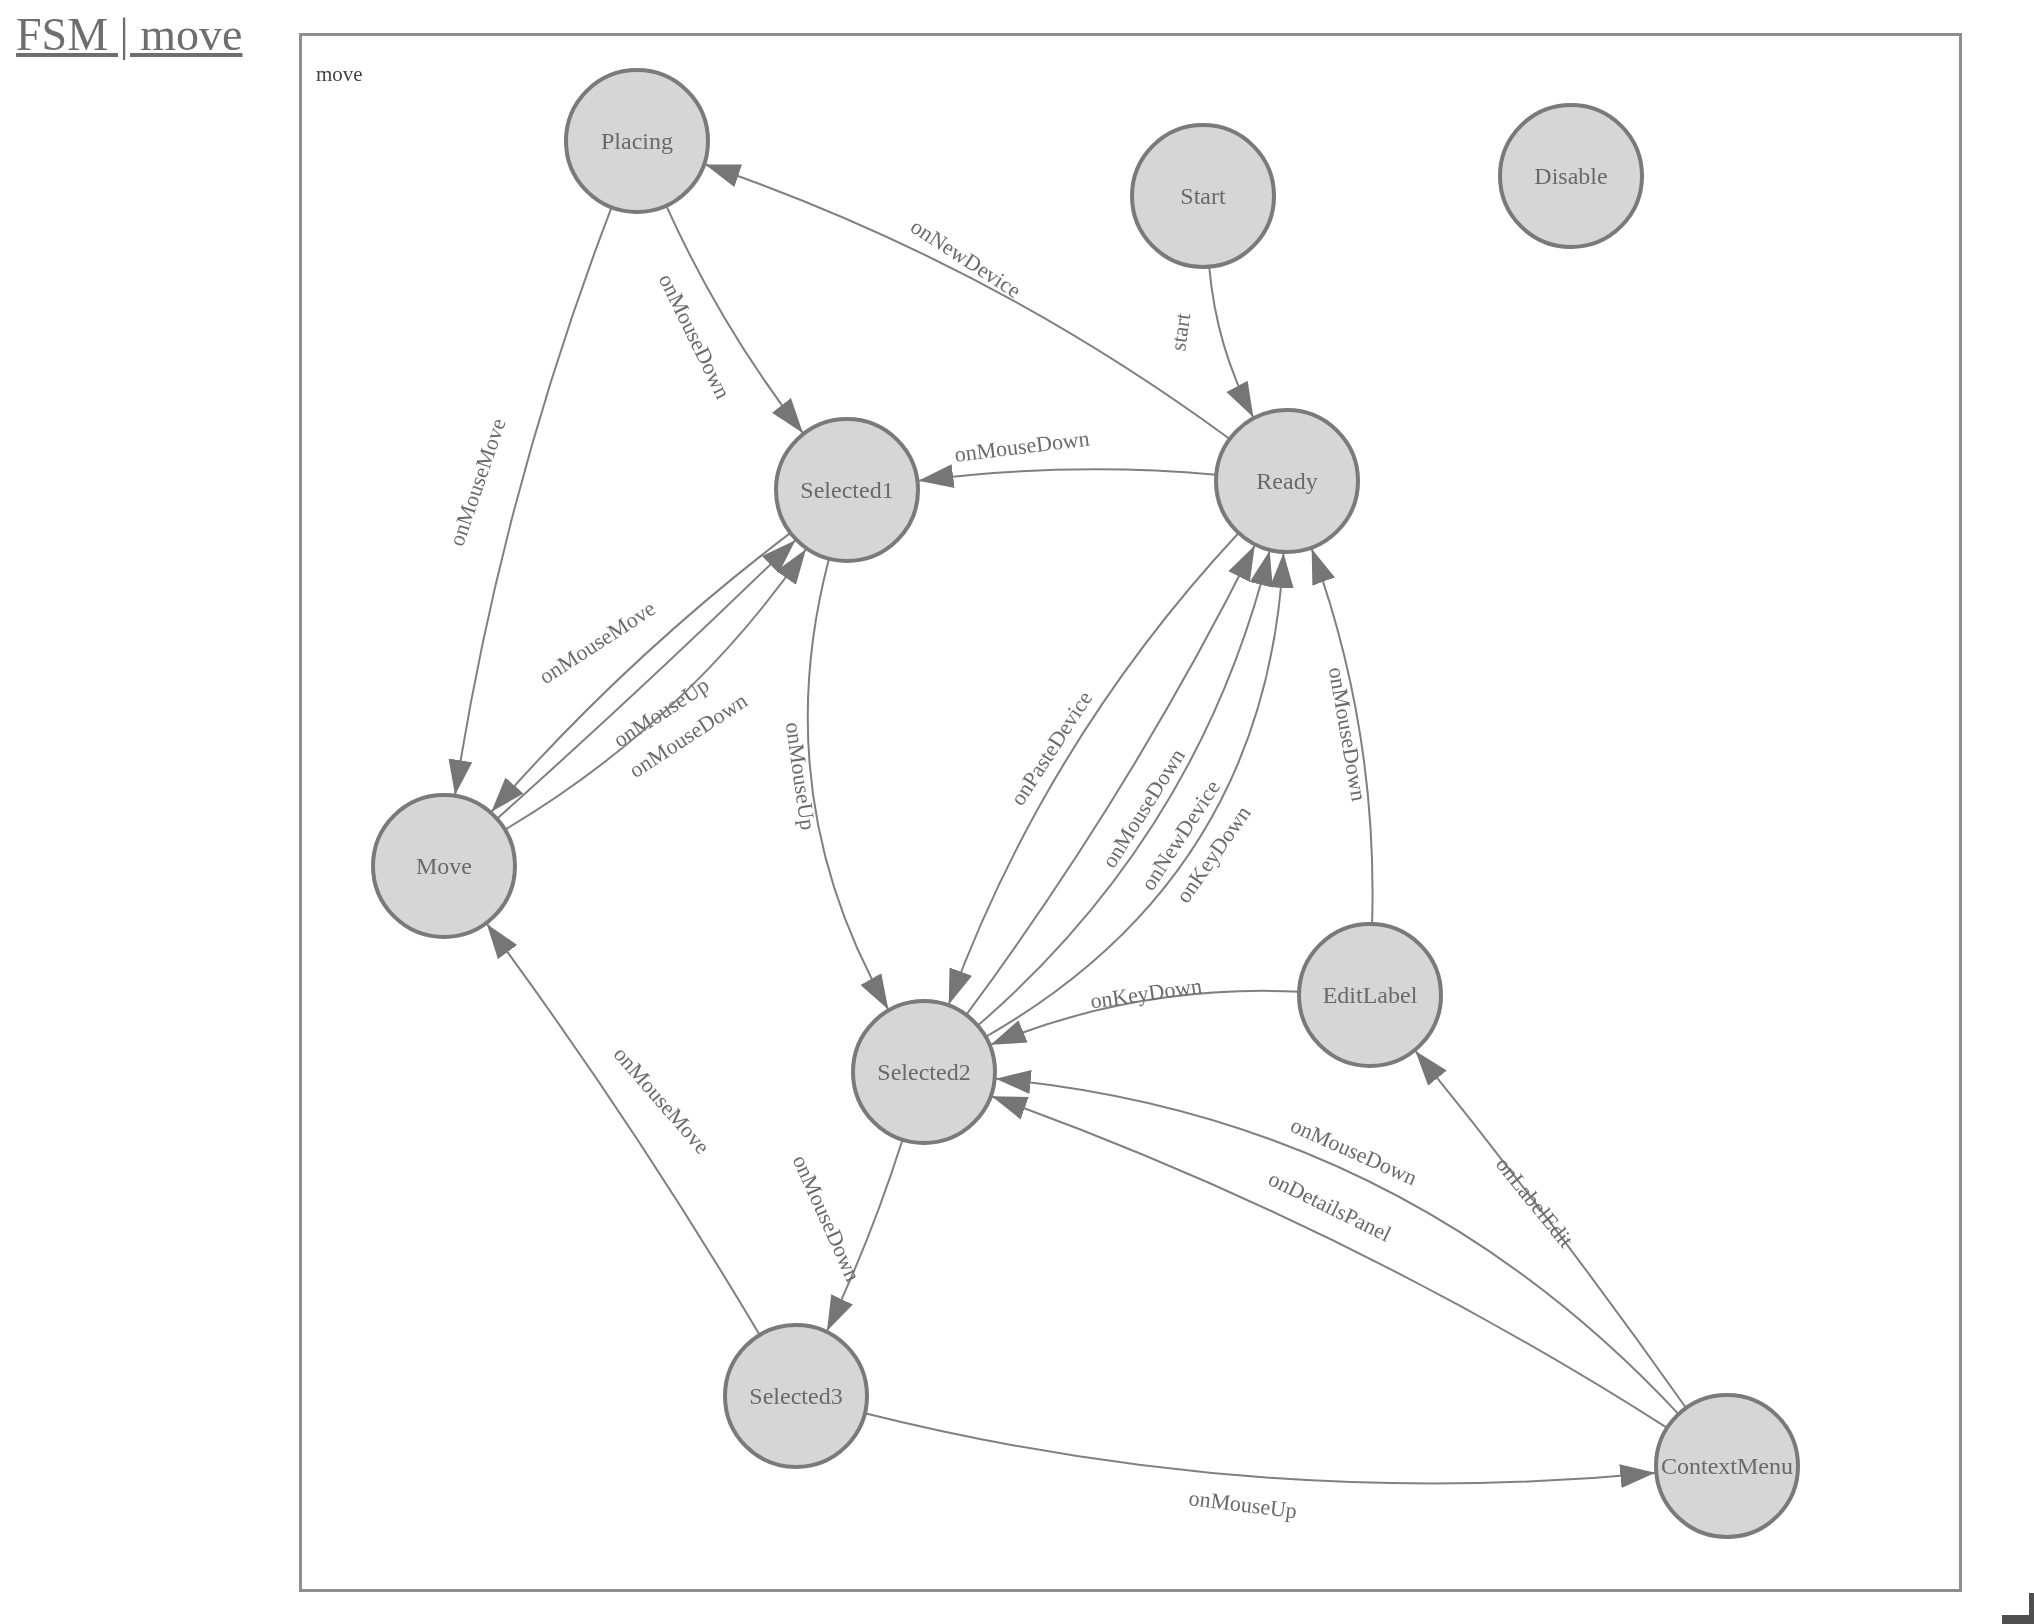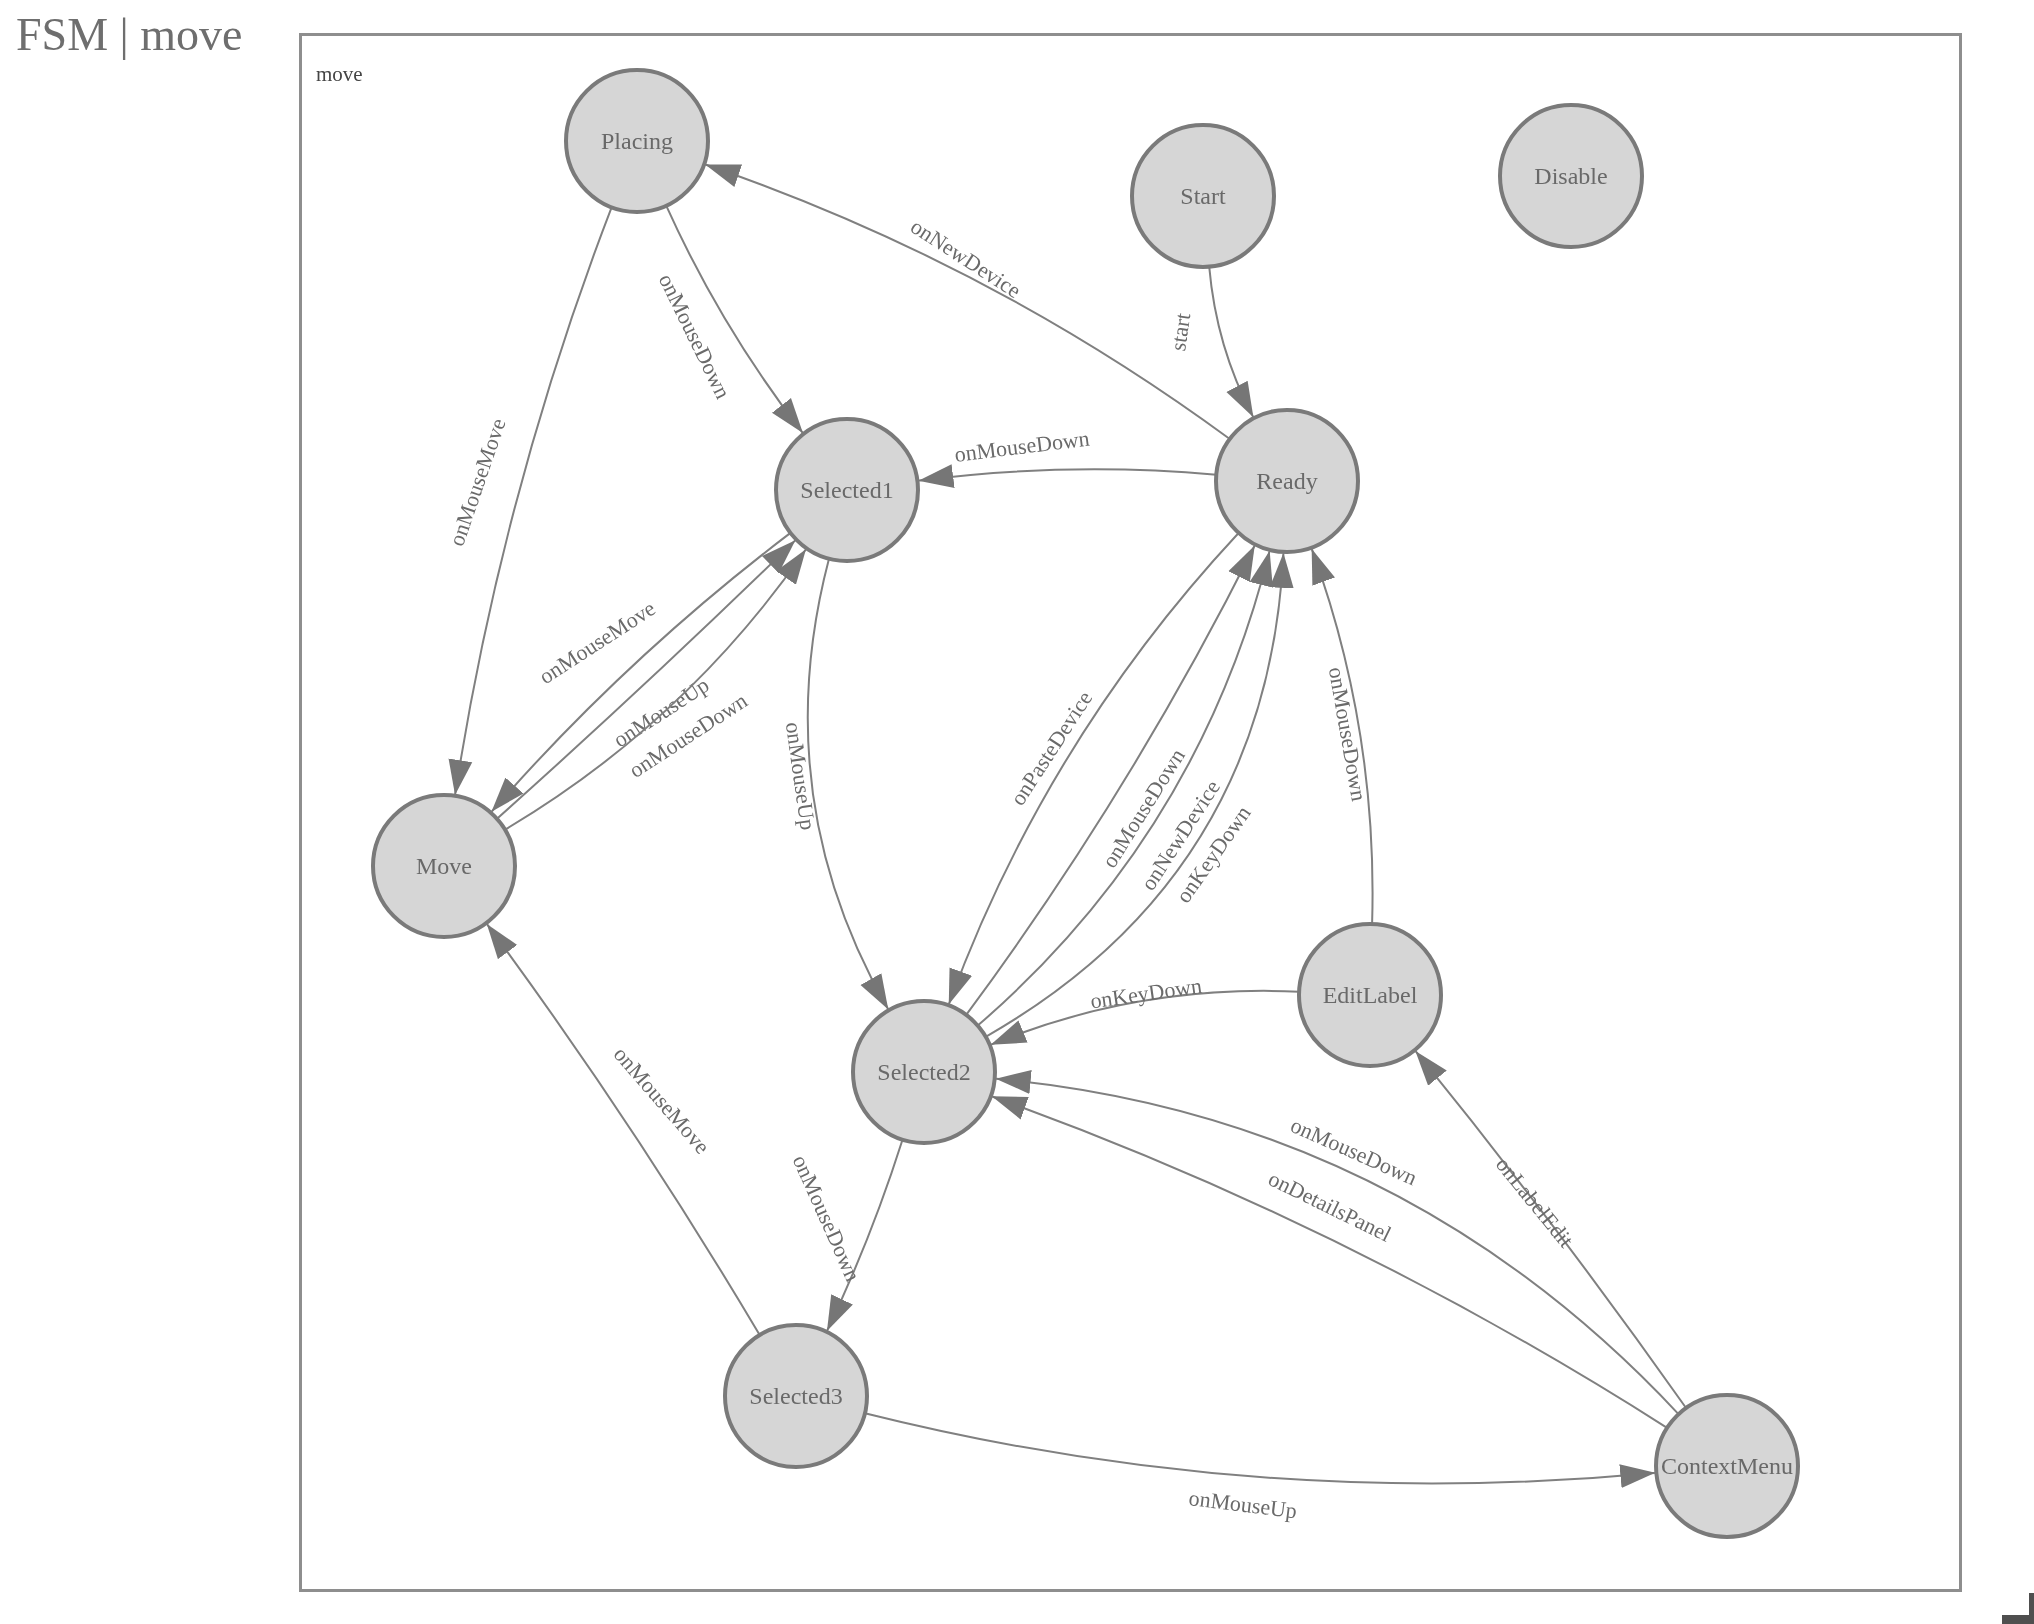--- a/index.html
+++ b/index.html
@@ -8,21 +8,21 @@
     --edge:#808080; --arrow:#767676; --edgetext:#6a6a6a; --corner:#4f4f4f;
   }
   html,body{margin:0;padding:0;}
   body{
     width:2034px;height:1624px;position:relative;overflow:hidden;
     background:var(--bg);
     font-family:"Liberation Serif","DejaVu Serif",serif;
   }
   .page-title{
     position:absolute;left:16px;top:10px;
-    font-size:46px;line-height:1.1;color:var(--title);
+    font-size:46px;line-height:1.1;color:var(--title);text-decoration:underline;
   }
   .paper{
     position:absolute;left:299px;top:33px;width:1663px;height:1559px;
     border:3px solid var(--border);box-sizing:border-box;background:#ffffff;
   }
   .paper-label{
     position:absolute;left:14px;top:26px;
     font-size:21px;color:var(--paperlabel);
   }
   svg.fsm{position:absolute;left:0;top:0;}

